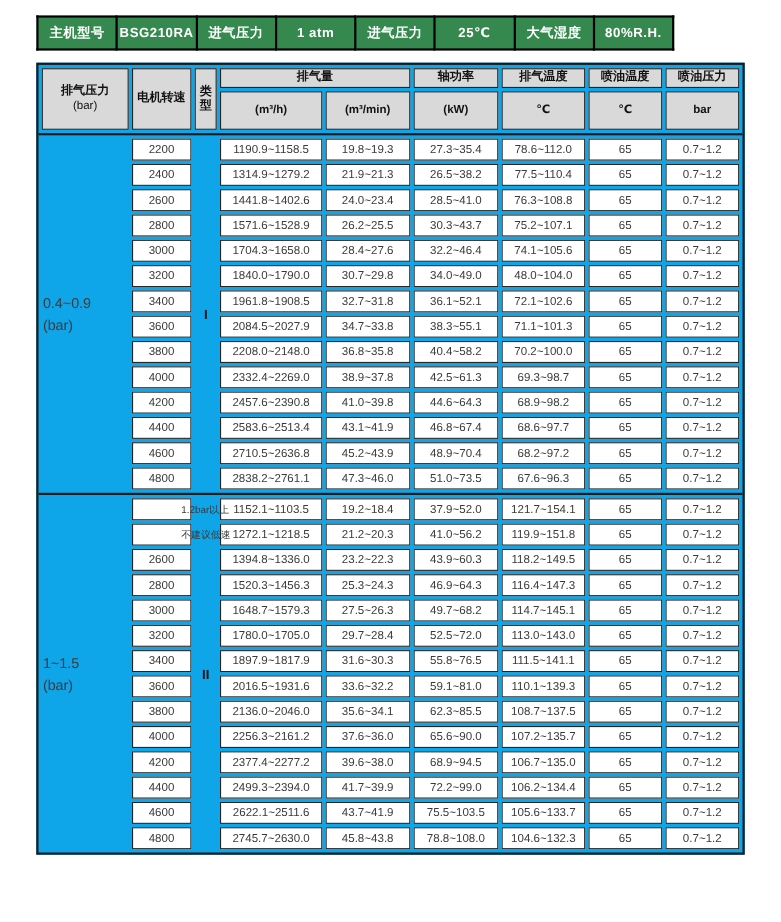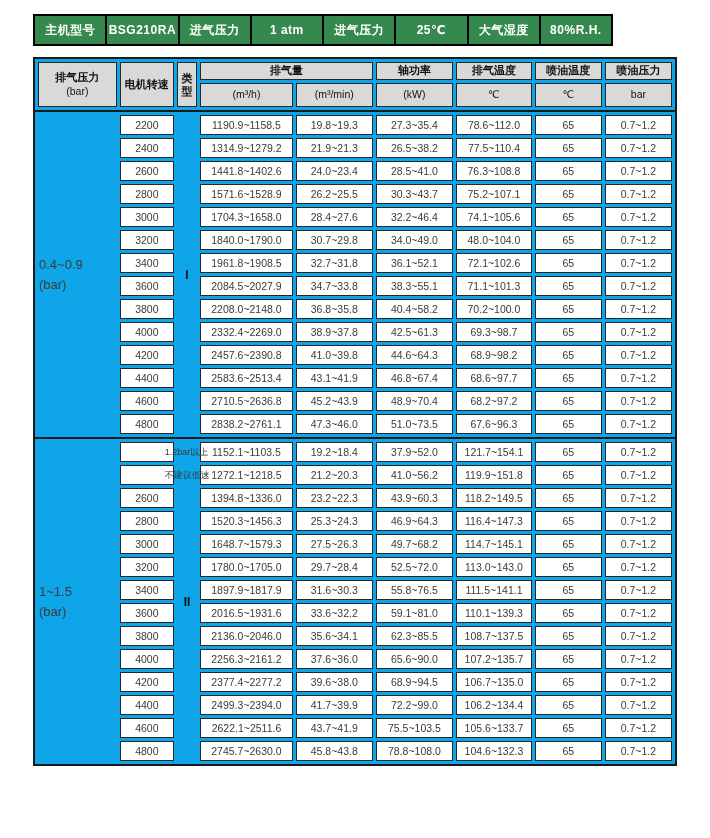--- a/index.html
+++ b/index.html
@@ -36,21 +36,21 @@
   .divider{height:2px;background:var(--frame);}
 
   table.grid{
     width:100%;border-collapse:separate;border-spacing:3px;table-layout:fixed;
   }
   table.grid th{
     background:var(--gray);border:1px solid var(--border);
     font-size:11px;font-weight:bold;color:#111;text-align:center;
     vertical-align:middle;padding:1px 0;height:18px;line-height:1.25;
   }
-  table.grid th.unit{font-weight:normal;font-size:10.5px;height:24px;}
+  table.grid th.unit{font-weight:bold;font-size:10.5px;height:35px;}
   table.grid th.vert{line-height:1.15;font-size:11px;}
   table.grid td.cell{
     background:#fff;border:1px solid var(--border);
     font-size:10.5px;color:var(--text);text-align:center;
     vertical-align:middle;height:20px;padding:0;white-space:nowrap;
   }
   table.grid td.cell.small{font-size:9px;padding-left:44px;}
   table.grid td.section-label{
     border:none;background:transparent;text-align:left;vertical-align:middle;
     font-size:13px;color:var(--text);line-height:1.5;

